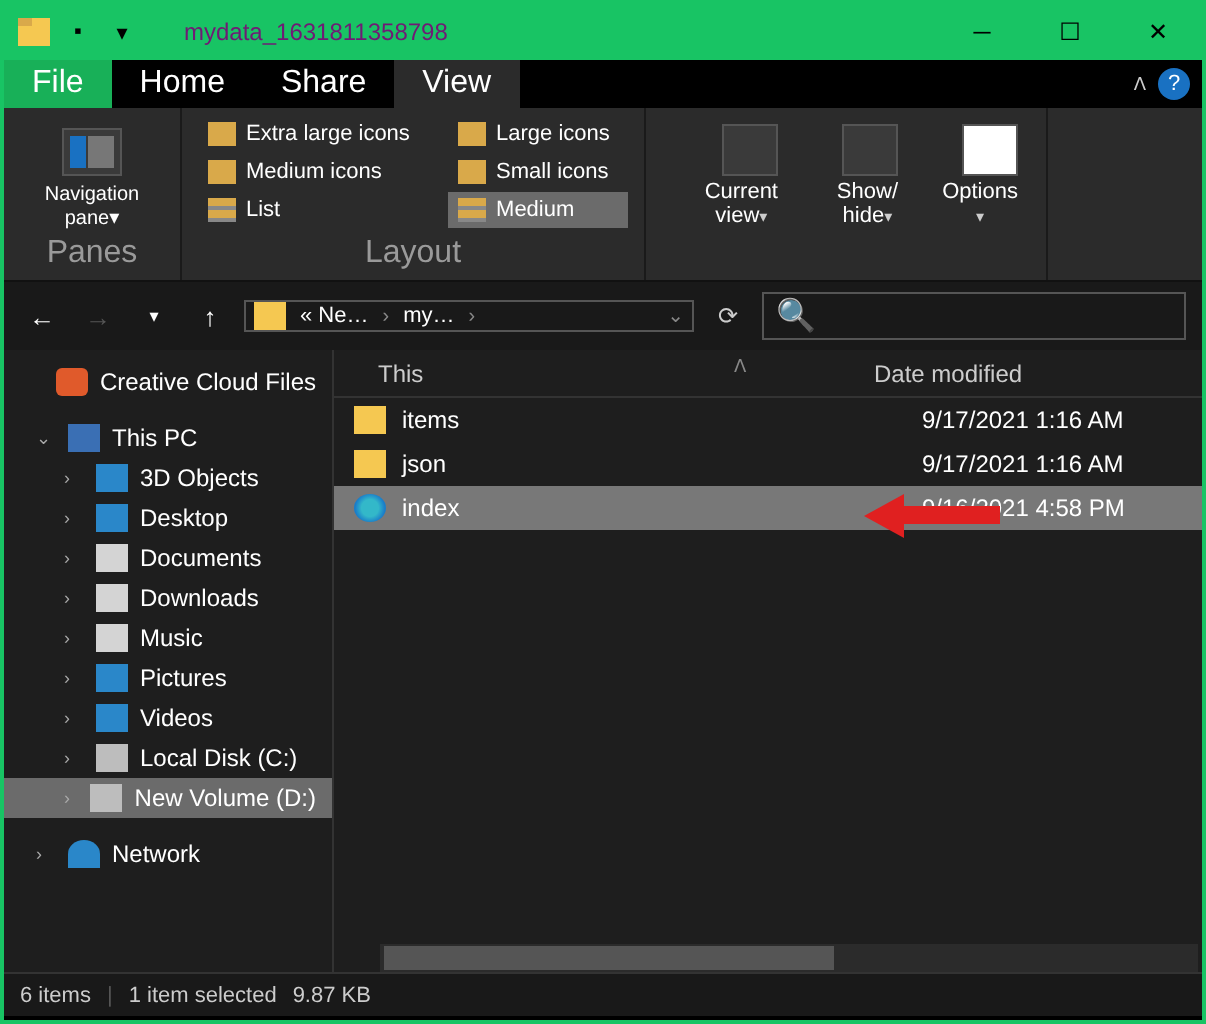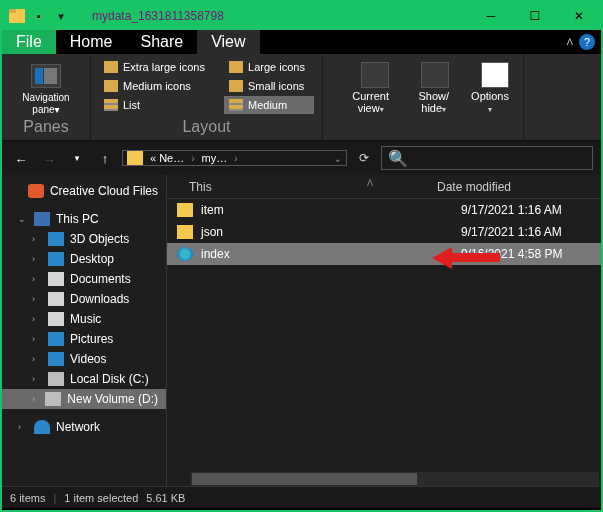--- a/index.html
+++ b/index.html
@@ -257,21 +257,21 @@
   </div>
 
   <div class="content">
     <div class="col-head">
       <span style="position:absolute;left:200px;top:3px;color:#888;font-size:9px">ᐱ</span>
       <div class="c1">This</div>
       <div class="c2">Date modified</div>
     </div>
     <div class="row">
       <div class="rico"></div>
-      <div class="c1">item</div>
+      <div class="c1">items</div>
       <div class="c2">9/17/2021 1:16 AM</div>
     </div>
     <div class="row">
       <div class="rico"></div>
       <div class="c1">json</div>
       <div class="c2">9/17/2021 1:16 AM</div>
     </div>
     <div class="row sel">
       <div class="rico html"></div>
       <div class="c1">index</div>
@@ -285,14 +285,14 @@
 </div>
 
 <div class="hscroll">
     <div class="thumb"></div>
   </div>
 
 <div class="status">
   <span>6 items</span>
   <span class="divd">|</span>
   <span>1 item selected</span>
-  <span>5.61 KB</span>
+  <span>9.87 KB</span>
 </div>
 
 </body></html>

